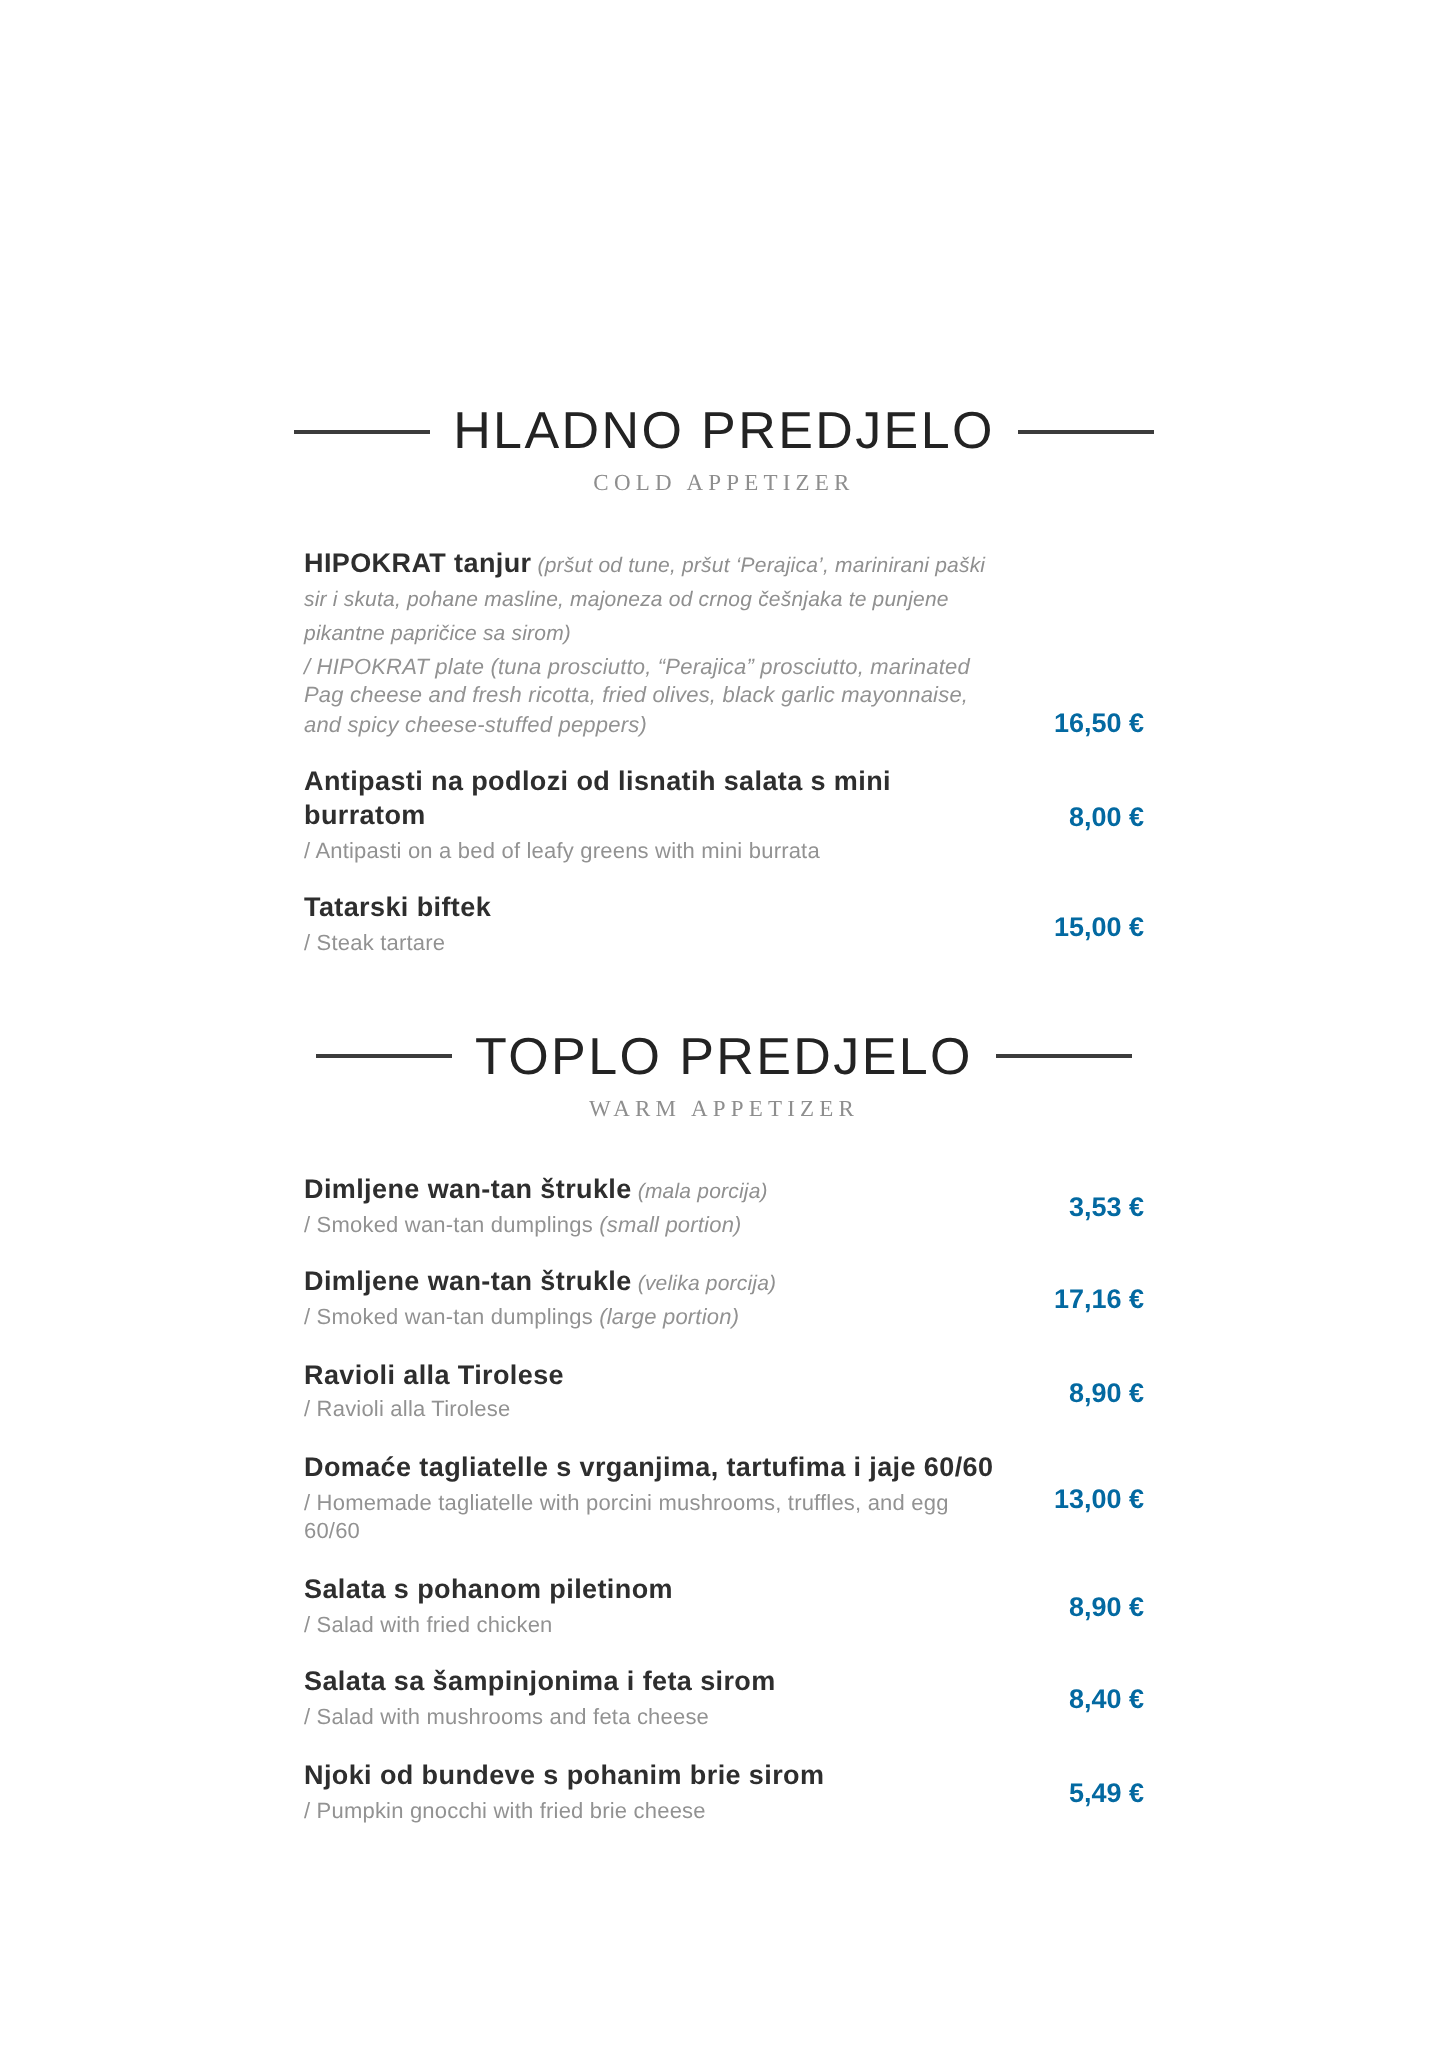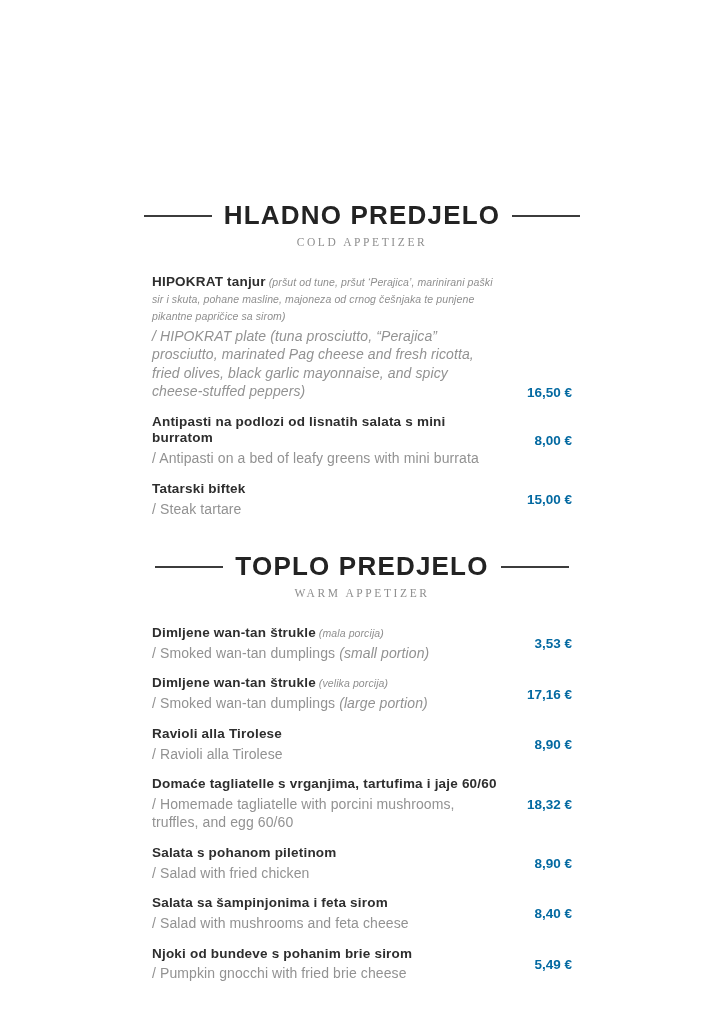--- a/index.html
+++ b/index.html
@@ -32,21 +32,21 @@
     justify-content: center;
     gap: 12px;
   }
   .rule {
     flex: 0 0 68px;
     height: 2px;
     background: #3c3c3c;
   }
   .section-title {
     font-size: 26px;
-    font-weight: 700;
+    font-weight: 400;
     letter-spacing: 1.2px;
     color: #232323;
     white-space: nowrap;
   }
   .section-subtitle {
     margin-top: 5px;
     font-size: 11.5px;
     letter-spacing: 2.6px;
     color: #8e8e8e;
     font-weight: 400;
@@ -80,21 +80,21 @@
   }
   .item-note {
     font-size: 10.5px;
     font-weight: 400;
     font-style: italic;
     color: #8f8f8f;
     letter-spacing: 0.1px;
   }
   .item-desc {
     margin-top: 2px;
-    font-size: 14px;
+    font-size: 11px;
     color: #929292;
     line-height: 1.32;
     letter-spacing: 0.1px;
   }
   .item-desc.italic {
     font-style: italic;
   }
   .item-desc .desc-note {
     font-style: italic;
     margin-top: 41px;
@@ -183,21 +183,21 @@
               <div class="item-name-line"><span>Ravioli alla Tirolese</span></div>
               <div class="item-desc"><span>/ Ravioli alla Tirolese</span></div>
             </div>
             <div class="item-price">8,90 €</div>
           </div>
           <div class="item">
             <div class="item-text">
               <div class="item-name-line"><span>Domaće tagliatelle s vrganjima, tartufima i jaje 60/60</span></div>
               <div class="item-desc"><span>/ Homemade tagliatelle with porcini mushrooms, truffles, and egg 60/60</span></div>
             </div>
-            <div class="item-price">18,32 €</div>
+            <div class="item-price">13,00 €</div>
           </div>
           <div class="item">
             <div class="item-text">
               <div class="item-name-line"><span>Salata s pohanom piletinom</span></div>
               <div class="item-desc"><span>/ Salad with fried chicken</span></div>
             </div>
             <div class="item-price">8,90 €</div>
           </div>
           <div class="item">
             <div class="item-text">

